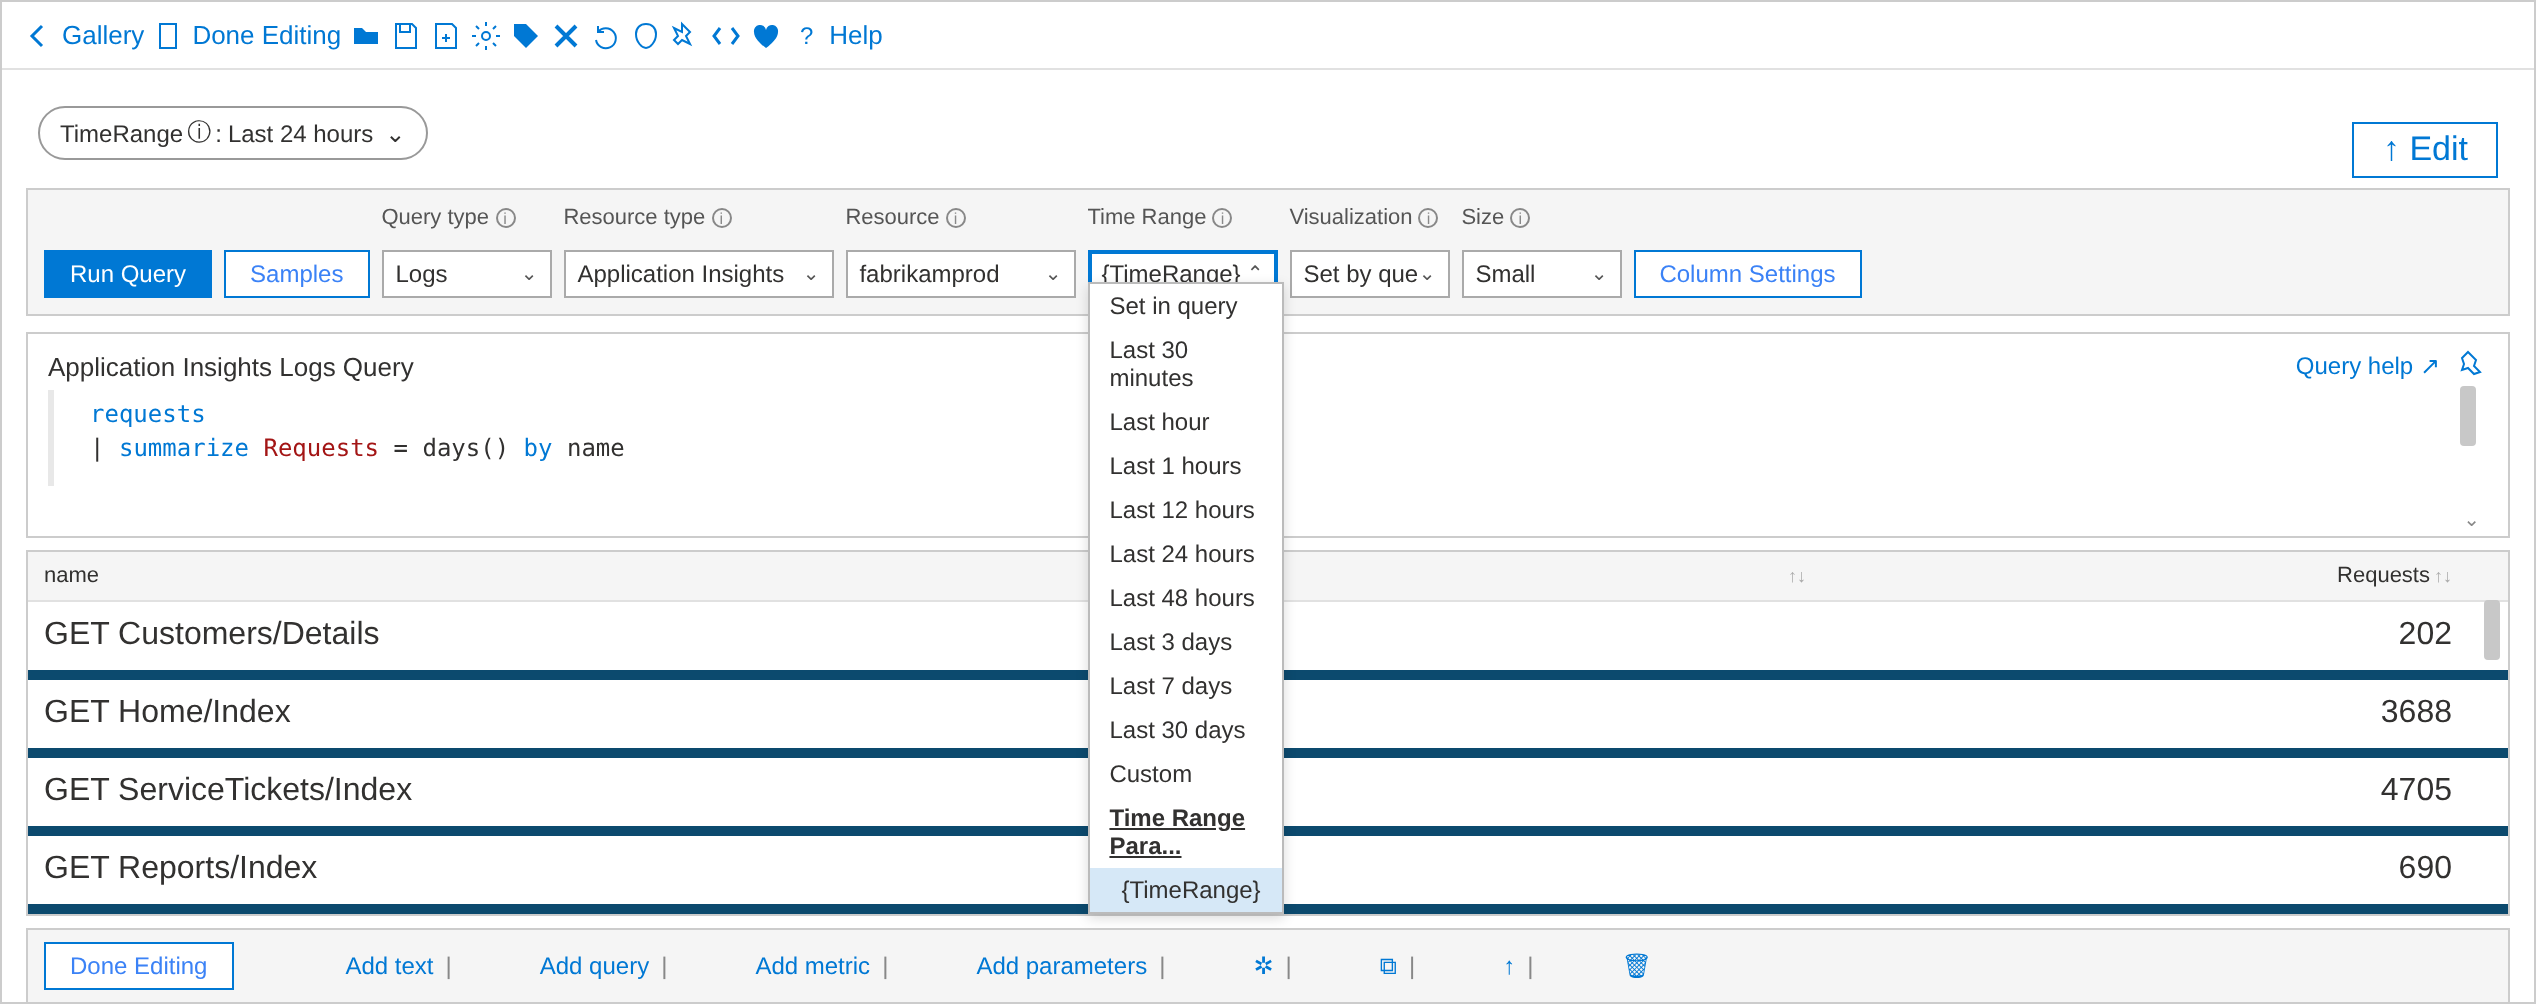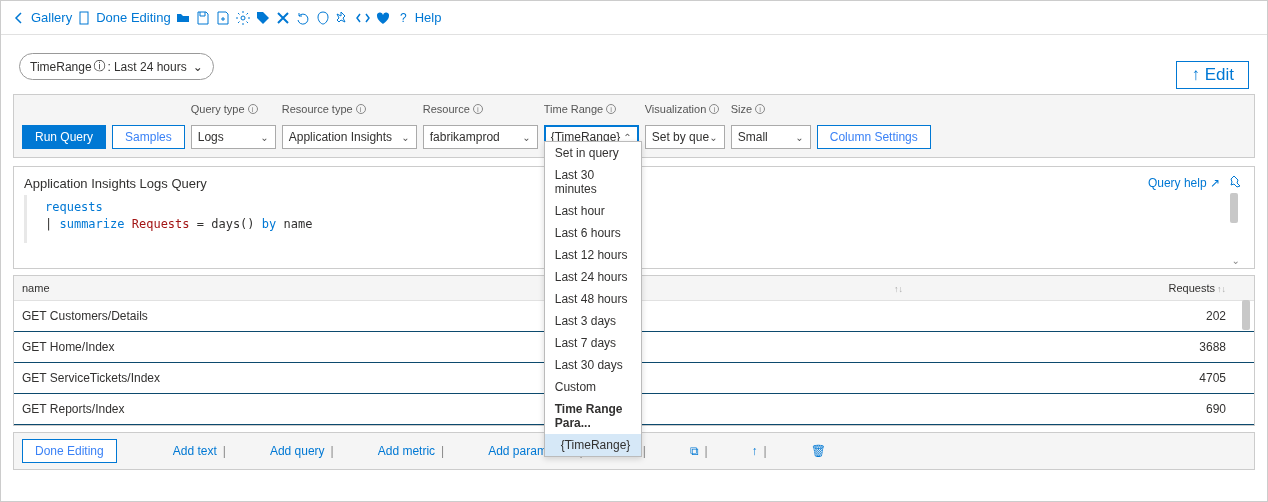--- a/index.html
+++ b/index.html
@@ -31,28 +31,28 @@
 .pin-badge svg { width: 16px; height: 16px; }
 .code { padding: 4px 20px 10px 18px; font-family: Consolas, monospace; font-size: 12px; line-height: 17px; border-left: 3px solid #e8e8e8; margin-left: 10px; position: relative; }
 .code .kw-req { color: #0078d4; }
 .code .kw-sum { color: #0078d4; }
 .code .kw-by { color: #0078d4; }
 .code .kw-field { color: #a31515; }
 .table-wrap { margin: 6px 12px 0 12px; border: 1px solid #ccc; background: #fff; }
 .table-wrap table { width: 100%; border-collapse: collapse; table-layout: fixed; }
 .table-wrap th { background: #f5f5f5; text-align: left; font-weight: 400; font-size: 11px; padding: 6px 8px; border-bottom: 1px solid #e1e1e1; }
 .table-wrap th.rcol { text-align: right; width: 100px; }
-.table-wrap td { padding: 8px; border-bottom: 1px solid #0c4a6e; font-size: 12px; }
+.table-wrap td { padding: 8px; border-bottom: 5px solid #0c4a6e; font-size: 16px; }
 .table-wrap td.rcol { text-align: right; }
 .footer { margin: 6px 12px 0 12px; border: 1px solid #ccc; background: #f5f5f5; padding: 6px 8px; display: flex; align-items: center; gap: 6px; font-size: 12px; }
 .footer .link { color: #0078d4; cursor: pointer; margin-left: 38px; }
 .footer .sep { color: #888; }
 .dropdown { position: absolute; background: #fff; border: 1px solid #bbb; box-shadow: 0 2px 6px rgba(0,0,0,0.15); z-index: 50; min-width: 95px; }
 .dropdown .opt { padding: 4px 10px; font-size: 12px; cursor: pointer; }
-.dropdown .opt.head { font-weight: 600; }
+.dropdown .opt.head { font-weight: 600; text-decoration: underline; }
 .dropdown .opt.selected { background: #d6e8f7; padding-left: 16px; }
 .sort-ic { font-size: 9px; color: #aaa; margin-left: 2px; }
 .vsb { position: absolute; right: 14px; top: 0; bottom: 0; width: 10px; }
 .vsb-thumb { position: absolute; width: 8px; background: #c8c8c8; border-radius: 2px; }
 </style>
 </head>
 <body>
 
 <div class="frame">
   
@@ -194,21 +194,21 @@
             <span class="info">i</span>
           </div>
         <div class="select open" style="width:95px">
             <span>{TimeRange}</span>
             <span class="chev">⌃</span>
           </div>
         <div class="dropdown" style="top:38px;left:0;width:98px" id="tr-dropdown">
             <div class="opt">Set in query</div>
             <div class="opt">Last 30 minutes</div>
             <div class="opt">Last hour</div>
-            <div class="opt">Last 6 hours</div>
+            <div class="opt">Last 1 hours</div>
             <div class="opt">Last 12 hours</div>
             <div class="opt">Last 24 hours</div>
             <div class="opt">Last 48 hours</div>
             <div class="opt">Last 3 days</div>
             <div class="opt">Last 7 days</div>
             <div class="opt">Last 30 days</div>
             <div class="opt">Custom</div>
             <div class="opt head">Time Range Para...</div>
             <div class="opt selected">{TimeRange}</div>
           </div>

